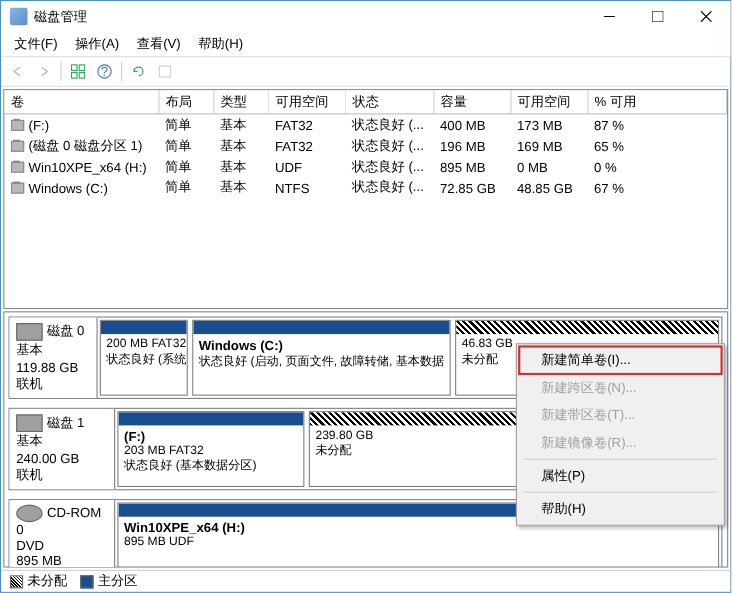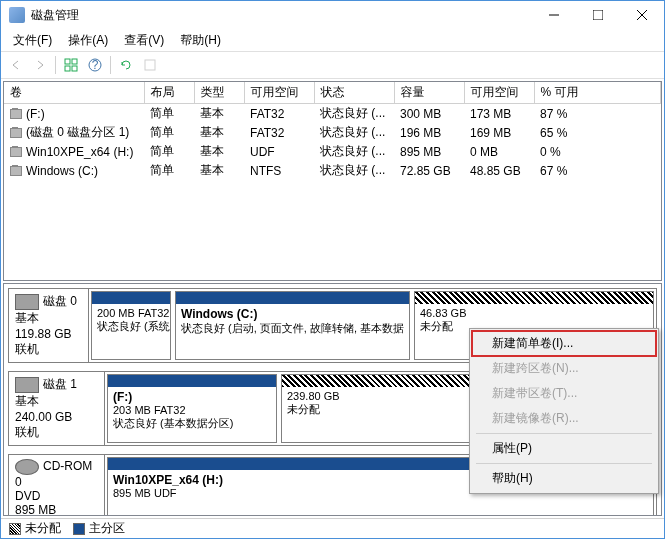--- a/index.html
+++ b/index.html
@@ -33,21 +33,21 @@
 .part .stripe{height:12px;margin:-3px -5px 3px -5px}
 .part.primary .stripe{background:#1a4d8f}
 .part.unalloc .stripe{background:repeating-linear-gradient(45deg,#000 0,#000 2px,#fff 2px,#fff 4px)}
 .part.unalloc{background:#fff}
 .part .pname{font-weight:bold}
 .part .pinfo{font-size:11px;color:#000;white-space:nowrap}
 .legend{height:20px;display:flex;align-items:center;padding:0 8px;gap:4px;border-top:1px solid #d0d0d0}
 .lbox{width:12px;height:12px;border:1px solid #666}
 .lbox.unalloc{background:repeating-linear-gradient(45deg,#000 0,#000 1px,#fff 1px,#fff 2px)}
 .lbox.primary{background:#1a4d8f}
-.context-menu{position:absolute;right:6px;top:328px;width:190px;background:#f0f0f0;border:1px solid #a0a0a0;box-shadow:2px 2px 4px rgba(0,0,0,.3);z-index:100;padding:2px}
+.context-menu{position:absolute;right:6px;top:312px;width:190px;background:#f0f0f0;border:1px solid #a0a0a0;box-shadow:2px 2px 4px rgba(0,0,0,.3);z-index:100;padding:2px}
 .cm-item{padding:4px 20px;cursor:pointer}
 .cm-item.highlighted{outline:2px solid #d32f2f;outline-offset:-1px}
 .cm-item.disabled{color:#a0a0a0;pointer-events:none}
 .cm-sep{height:1px;background:#d0d0d0;margin:2px 4px}
 </style>
 </head>
 <body>
 
 <div class="window">
 
@@ -137,21 +137,21 @@
           <th>% 可用</th>
         </tr>
           </thead>
         <tbody>
           <tr class="row">
               <td><span class="vol-icon"></span><span>(F:)</span></td>
               <td>简单</td>
               <td>基本</td>
               <td>FAT32</td>
               <td>状态良好 (...</td>
-              <td>300 MB</td>
+              <td>400 MB</td>
               <td>173 MB</td>
               <td>87 %</td>
             </tr>
           <tr class="row">
               <td><span class="vol-icon"></span><span>(磁盘 0 磁盘分区 1)</span></td>
               <td>简单</td>
               <td>基本</td>
               <td>FAT32</td>
               <td>状态良好 (...</td>
               <td>196 MB</td>

